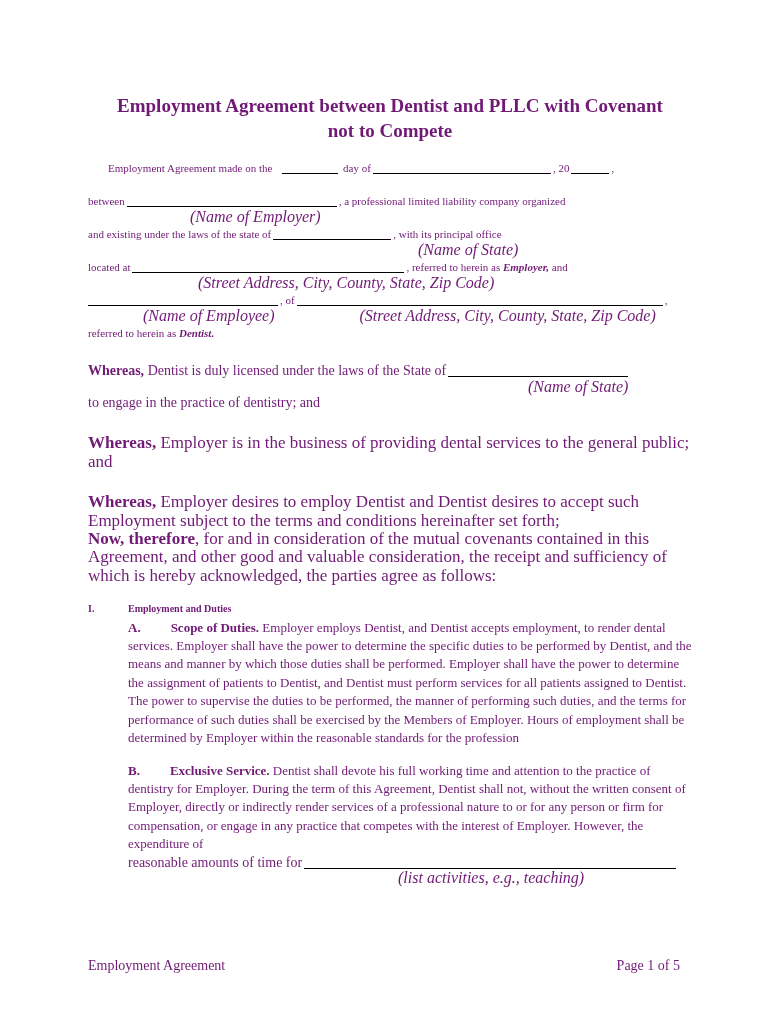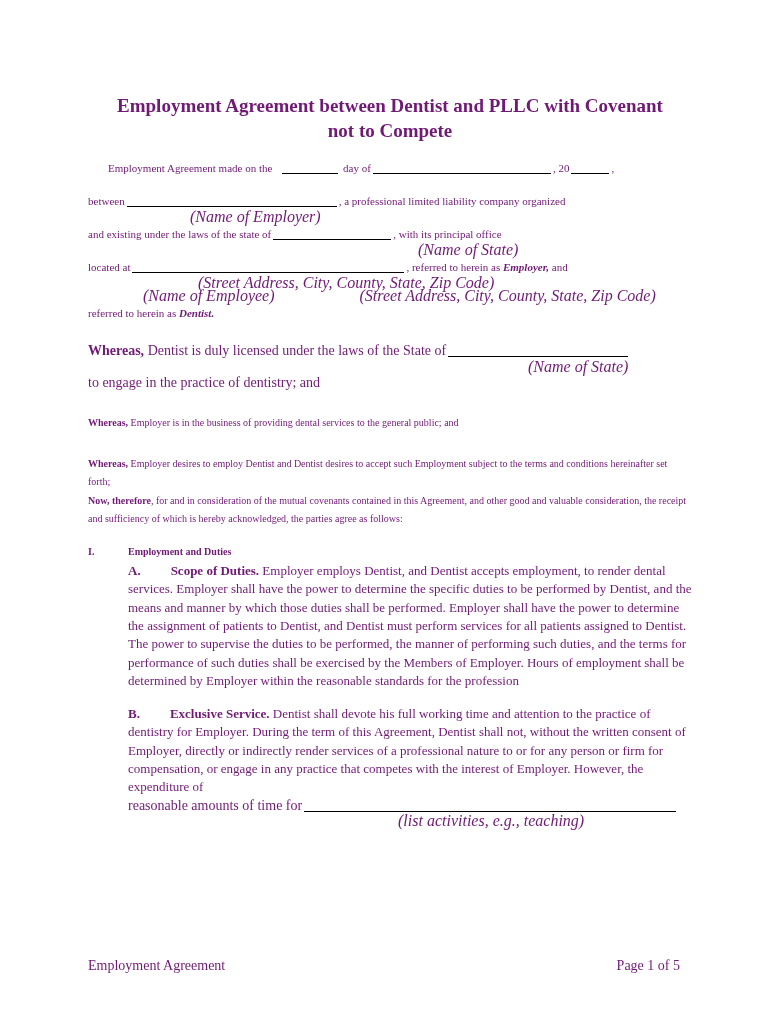--- a/index.html
+++ b/index.html
@@ -42,21 +42,21 @@
   }
   .blank{
     display:inline-block;
     height:13px;
     margin:0 2px -2px 2px;
     border-bottom:1.4px solid #000;
     vertical-align:baseline;
   }
   
   .para{
-    font-size:10px;
+    font-size:17px;
     line-height:18.4px;
     margin:0;
   }
   .w1-main{font-size:14px;line-height:20px;margin-top:18px;white-space:nowrap;}
   .w1-cont{font-size:14px;line-height:18.4px;}
   .mt22{margin-top:22px;}
   .mt15{}
   
   .sec-head{
     margin-top:15px;
@@ -100,20 +100,21 @@
 
       <div class="main"><span>between</span><span class="blank" style="width:210px;"></span><span>, a professional limited liability company organized</span></div>
       <div class="cap" style="margin-left:102px;">(Name of Employer)</div>
 
       <div class="main"><span>and existing under the laws of the state of</span><span class="blank" style="width:118px;"></span><span>, with its principal office</span></div>
       <div class="cap" style="margin-left:330px;">(Name of State)</div>
 
       <div class="main"><span>located at</span><span class="blank" style="width:272px;"></span><span>, referred to herein as</span> <b class="bi">Employer,</b> <span>and</span></div>
       <div class="cap" style="margin-left:110px;">(Street Address, City, County, State, Zip Code)</div>
 
+      <div class="main"><span class="blank" style="width:190px;margin-left:0;"></span><span>, of</span><span class="blank" style="width:366px;"></span><span>,</span></div>
       <div class="cap"><span style="margin-left:55px;">(Name of Employee)</span><span style="margin-left:85px;">(Street Address, City, County, State, Zip Code)</span></div>
 
       <div class="main"><span>referred to herein as</span> <b class="bi">Dentist.</b></div>
     </div>
 
     <div>
       <div class="w1-main"><b>Whereas,</b> <span>Dentist is duly licensed under the laws of the State of</span><span class="blank" style="width:180px;"></span></div>
       <div class="cap" style="margin-left:440px;">(Name of State)</div>
       <div class="w1-cont">to engage in the practice of dentistry; and</div>
     </div>

